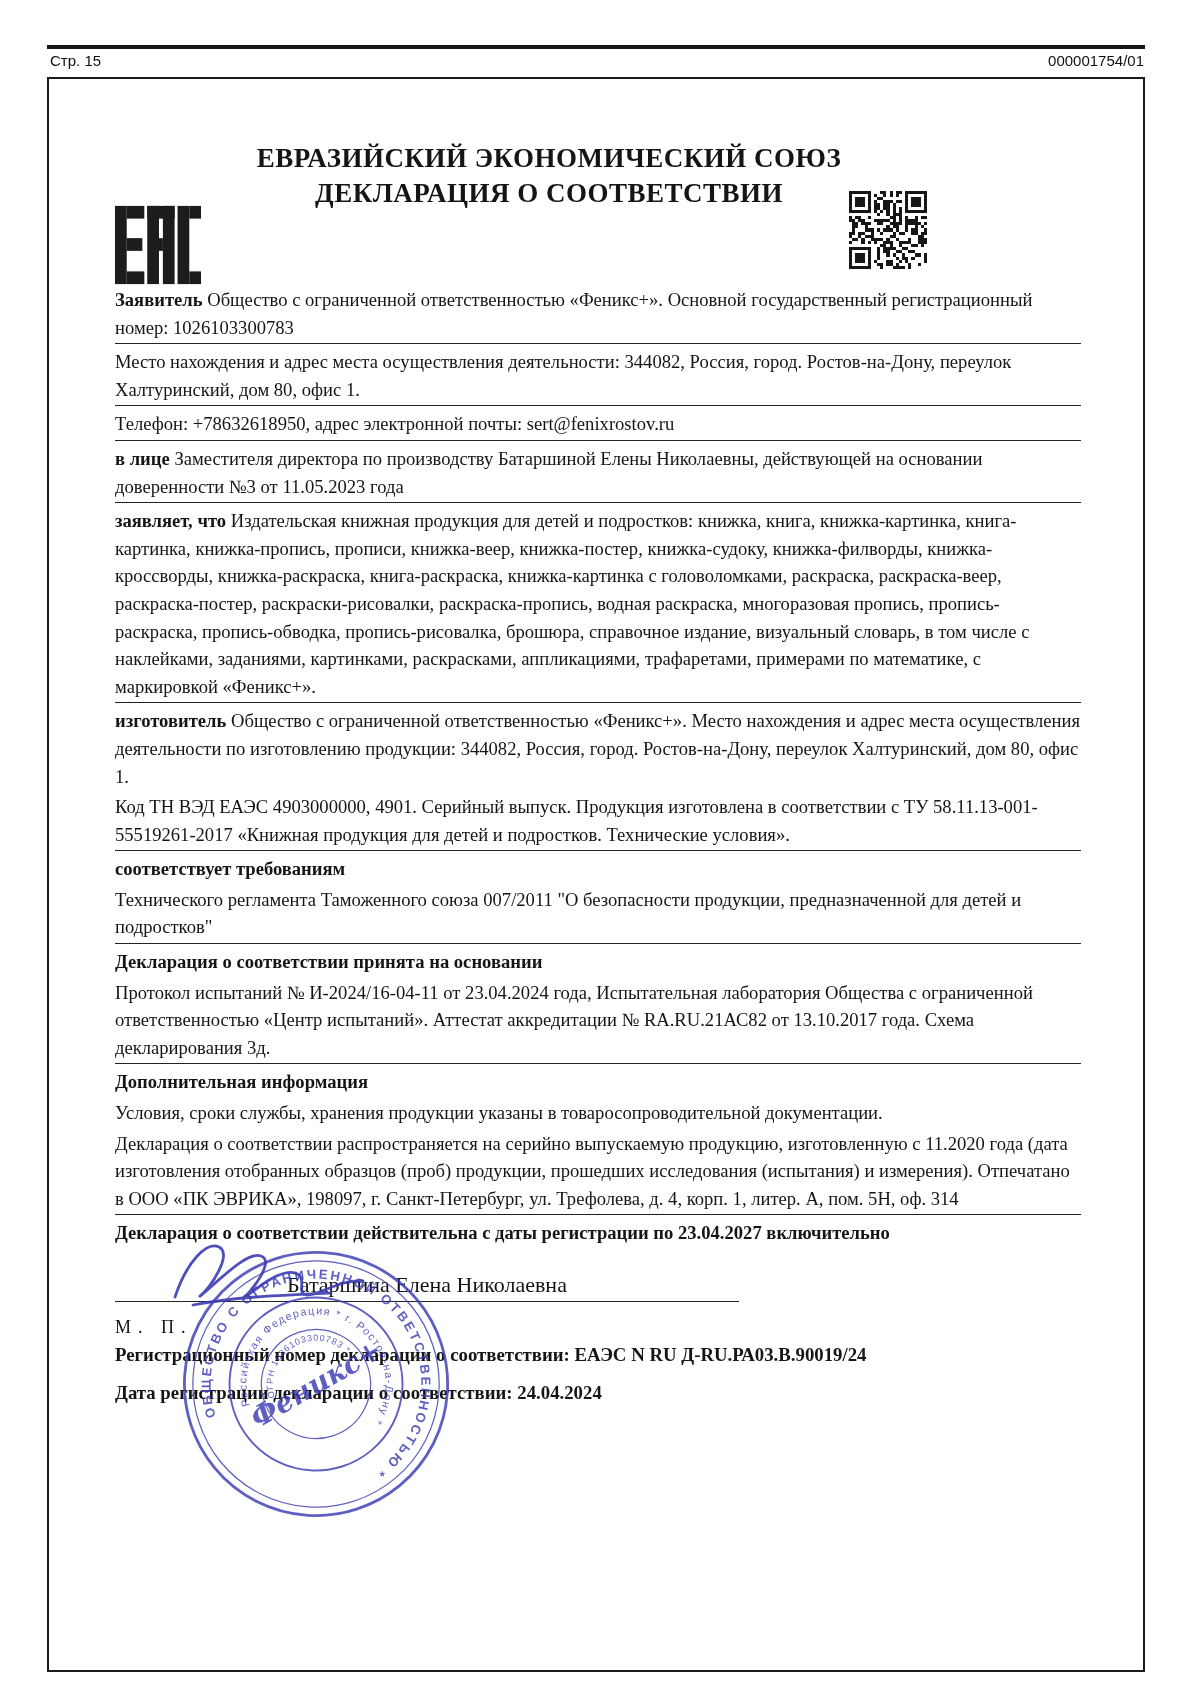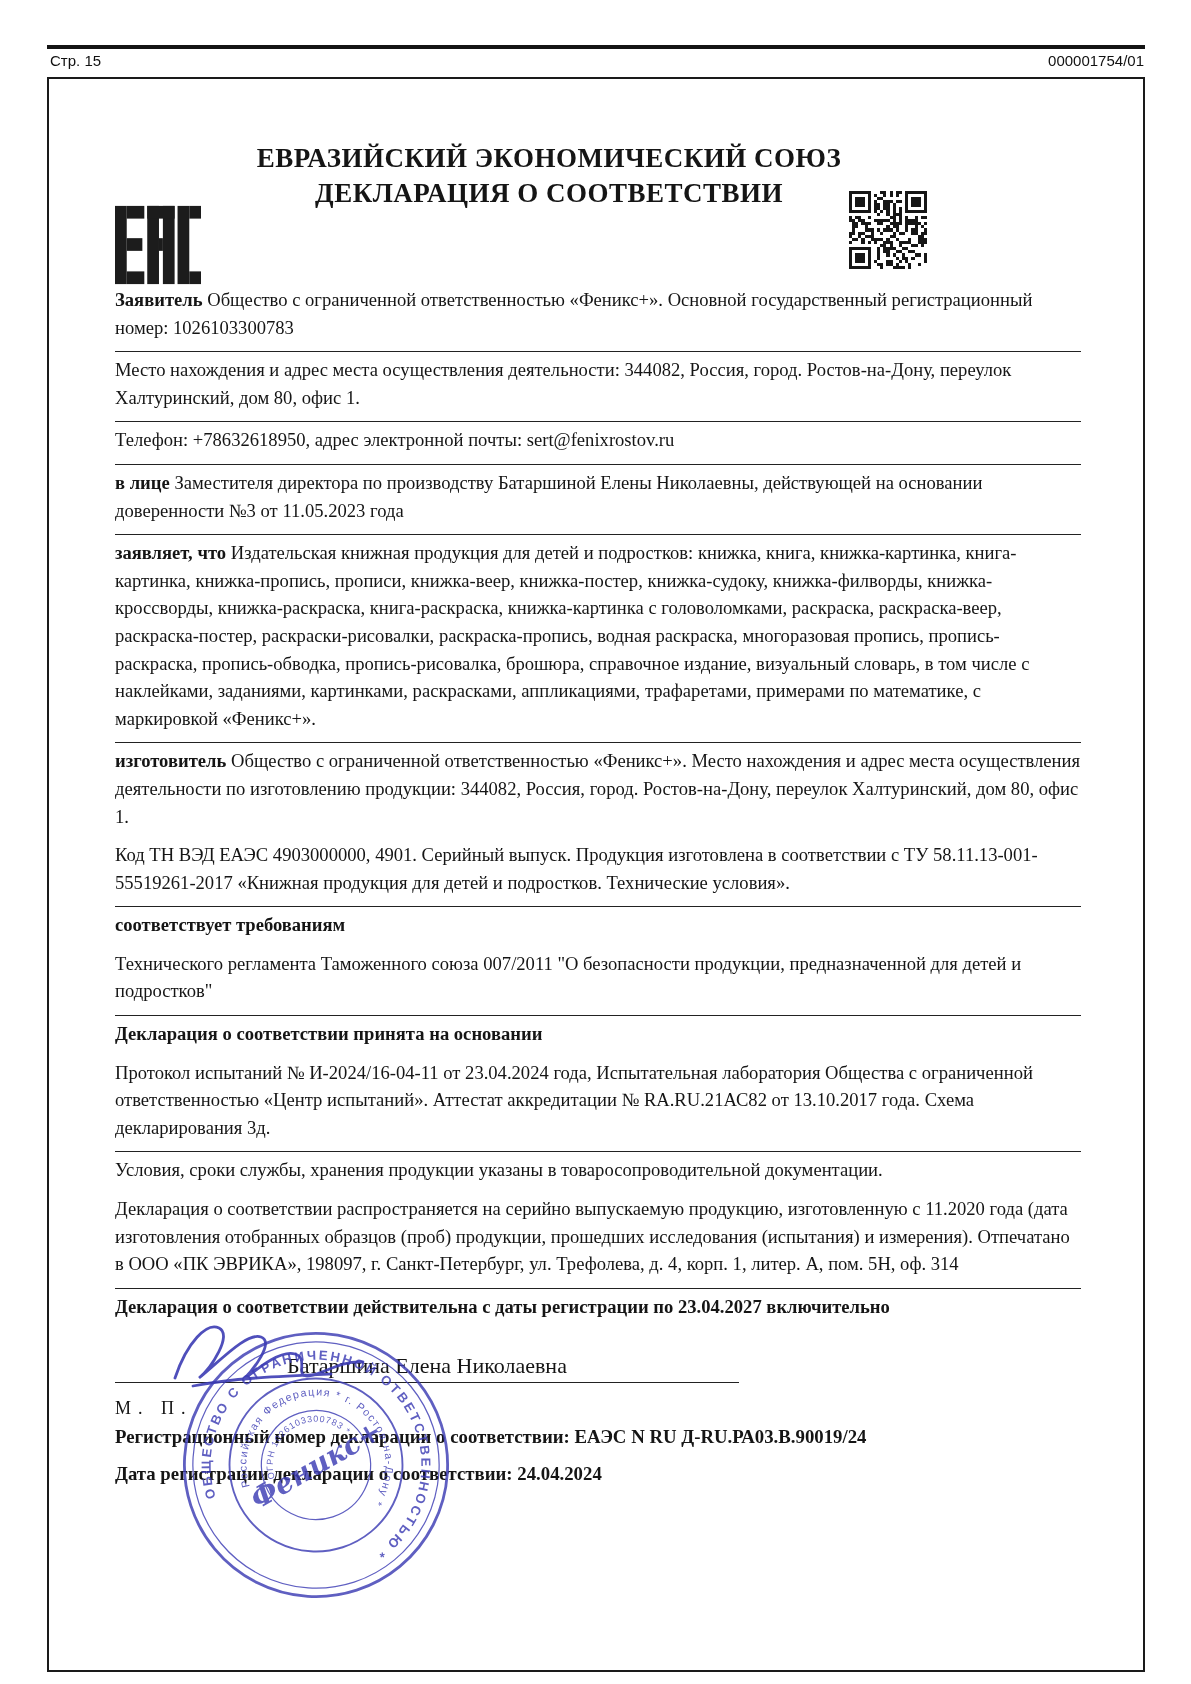--- a/index.html
+++ b/index.html
@@ -20,21 +20,21 @@
   .title-block {
     margin-top:62px; text-align:center; padding-right:110px;
     font-weight:bold; font-size:27px; line-height:35px; letter-spacing:0.5px;padding-left:16px;
   }
   .eac { position:absolute; left:66px; top:126px; }
   .qr  { position:absolute; left:800px; top:112px; }
   .content {
     position:absolute; left:66px; top:206px; width:966px;
     font-size:18.6px; line-height:27.6px;
   }
-  .content p { margin:0; padding:1px 0 10px 0; }
+  .content p { margin:0; padding:1px 0 2px 0; }
   .content p.rule { border-bottom:1.5px solid #222; margin-bottom:3px; }
   .lbl { font-weight:bold; }
 
   .sign-region { position:relative; margin-top:22px; }
   .sig-row { display:flex; align-items:flex-end; gap:62px; }
   .sig-col-left  { width:276px; }
   .sig-col-right { width:624px; }
   .sig-line { border-bottom:1.6px solid #222; height:34px; }
   .sig-name { text-align:center; font-size:22px; padding-bottom:2px; }
   .sig-caption { text-align:center; font-size:13px; padding-top:2px; }
@@ -392,20 +392,21 @@
       <p class="rule"><span class="lbl"></span><span>Место нахождения и адрес места осуществления деятельности: 344082, Россия, город. Ростов-на-Дону, переулок Халтуринский, дом 80, офис 1.</span></p>
       <p class="rule"><span class="lbl"></span><span>Телефон: +78632618950, адрес электронной почты: sert@fenixrostov.ru</span></p>
       <p class="rule"><span class="lbl">в лице</span> <span>Заместителя директора по производству Батаршиной Елены Николаевны, действующей на основании доверенности №3 от 11.05.2023 года</span></p>
       <p class="rule"><span class="lbl">заявляет, что</span> <span>Издательская книжная продукция для детей и подростков: книжка, книга, книжка-картинка, книга-картинка, книжка-пропись, прописи, книжка-веер, книжка-постер, книжка-судоку, книжка-филворды, книжка-кроссворды, книжка-раскраска, книга-раскраска, книжка-картинка с головоломками, раскраска, раскраска-веер, раскраска-постер, раскраски-рисовалки, раскраска-пропись, водная раскраска, многоразовая пропись, пропись-раскраска, пропись-обводка, пропись-рисовалка, брошюра, справочное издание, визуальный словарь, в том числе с наклейками, заданиями, картинками, раскрасками, аппликациями, трафаретами, примерами по математике, с маркировкой «Феникс+».</span></p>
       <p><span class="lbl">изготовитель</span> <span>Общество с ограниченной ответственностью «Феникс+». Место нахождения и адрес места осуществления деятельности по изготовлению продукции: 344082, Россия, город. Ростов-на-Дону, переулок Халтуринский, дом 80, офис 1.</span></p>
       <p class="rule"><span class="lbl"></span><span>Код ТН ВЭД ЕАЭС 4903000000, 4901. Серийный выпуск. Продукция изготовлена в соответствии с ТУ 58.11.13-001-55519261-2017 «Книжная продукция для детей и подростков. Технические условия».</span></p>
       <p><span class="lbl">соответствует требованиям</span><span></span></p>
       <p class="rule"><span class="lbl"></span><span>Технического регламента Таможенного союза 007/2011 "О безопасности продукции, предназначенной для детей и подростков"</span></p>
       <p><span class="lbl">Декларация о соответствии принята на основании</span><span></span></p>
       <p class="rule"><span class="lbl"></span><span>Протокол испытаний № И-2024/16-04-11 от 23.04.2024 года, Испытательная лаборатория Общества с ограниченной ответственностью «Центр испытаний». Аттестат аккредитации № RA.RU.21АС82 от 13.10.2017 года. Схема декларирования 3д.</span></p>
+      <p><span class="lbl">Дополнительная информация</span><span></span></p>
       <p><span class="lbl"></span><span>Условия, сроки службы, хранения продукции указаны в товаросопроводительной документации.</span></p>
       <p class="rule"><span class="lbl"></span><span>Декларация о соответствии распространяется на серийно выпускаемую продукцию, изготовленную с 11.2020 года (дата изготовления отобранных образцов (проб) продукции, прошедших исследования (испытания) и измерения). Отпечатано в ООО «ПК ЭВРИКА», 198097, г. Санкт-Петербург, ул. Трефолева, д. 4, корп. 1, литер. А, пом. 5Н, оф. 314</span></p>
       <p><span class="lbl">Декларация о соответствии действительна с даты регистрации по 23.04.2027 включительно</span><span></span></p>
 
       <div class="sign-region">
 
         <div class="sig-row">
           <div class="sig-col-right">
             <div class="sig-name">Батаршина Елена Николаевна</div>
             <div class="sig-line" style="height:0;"></div>

